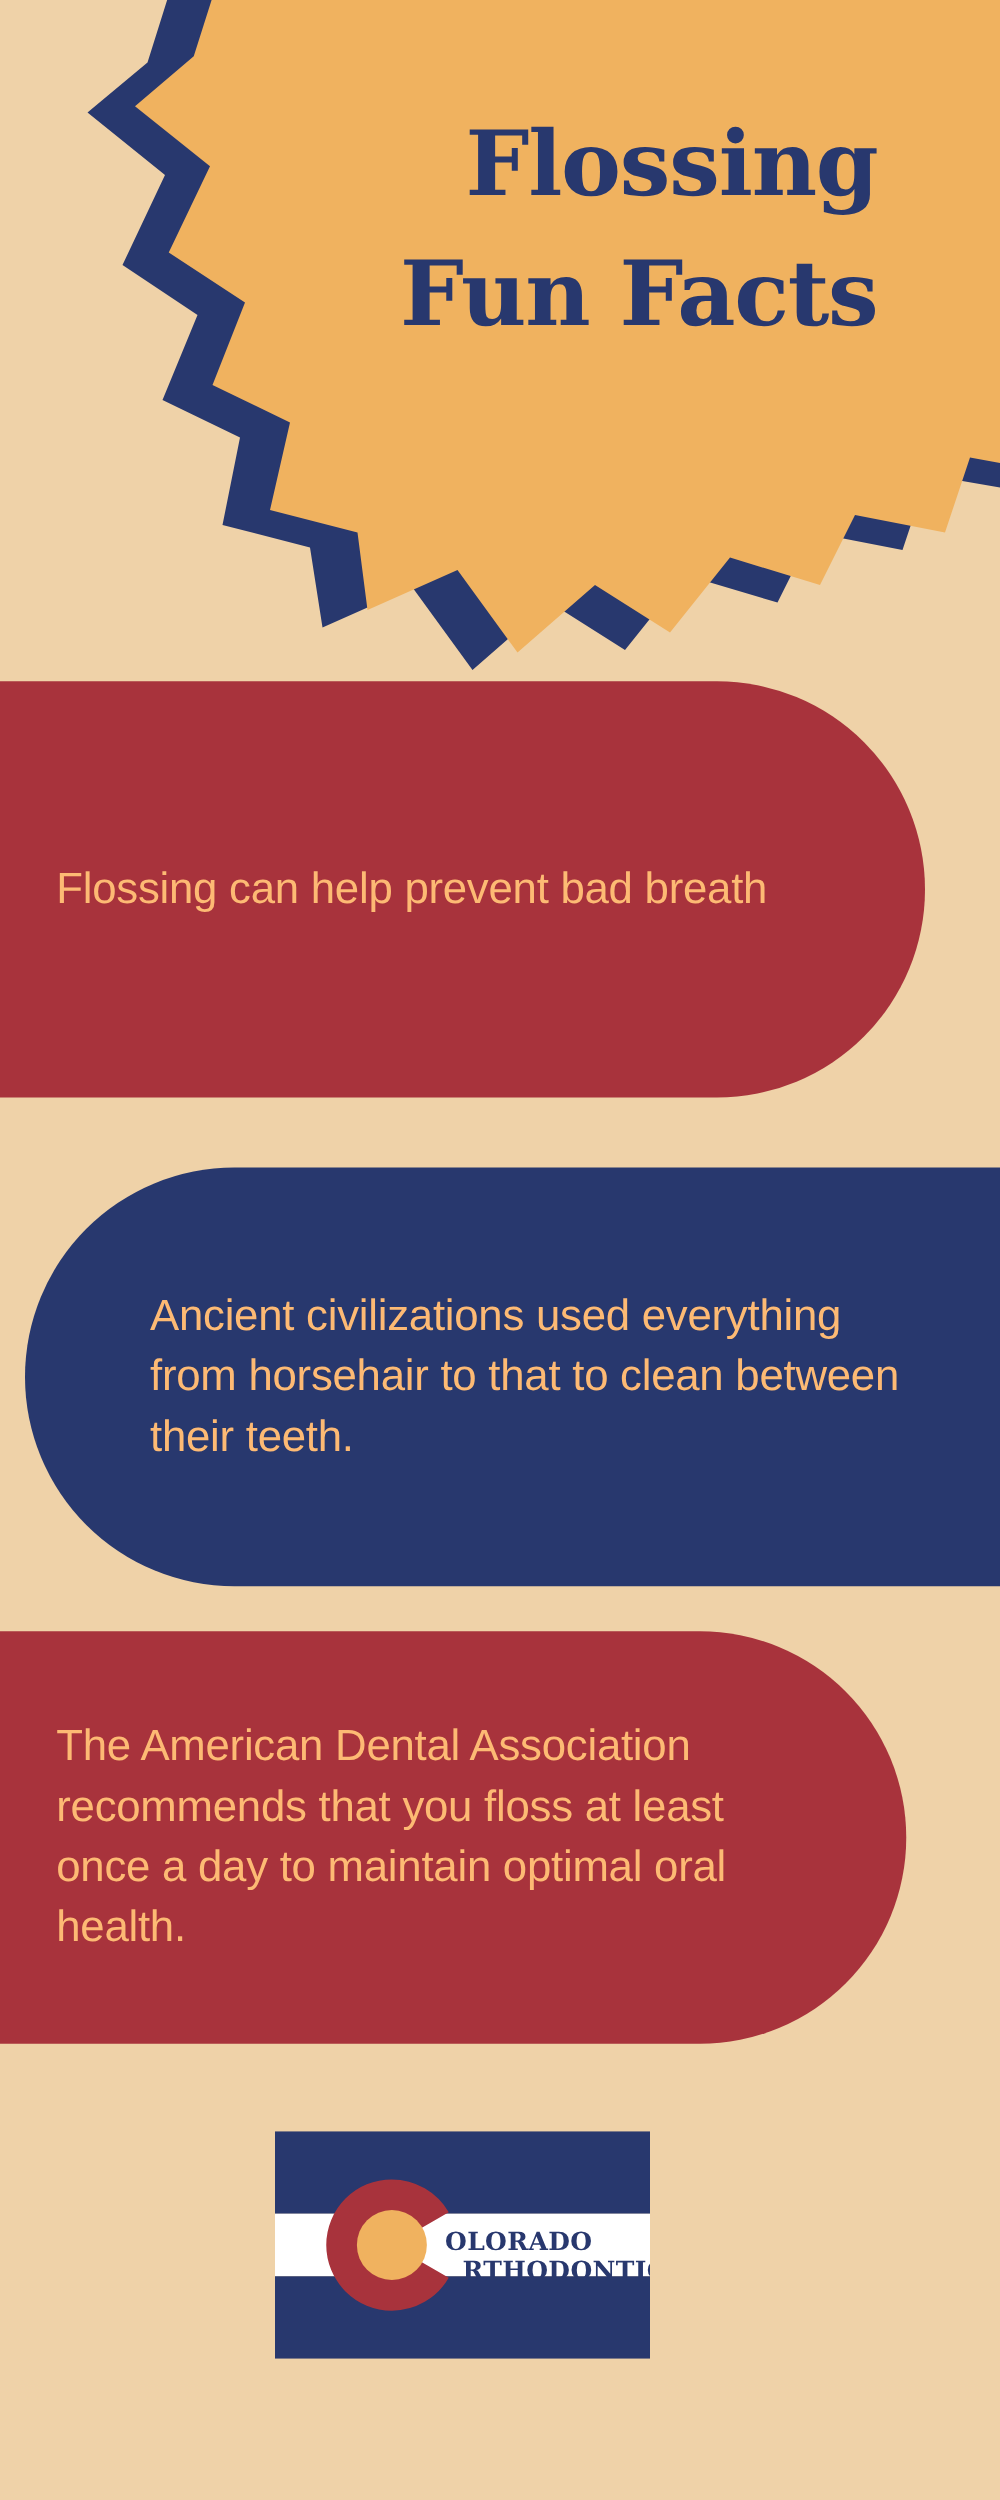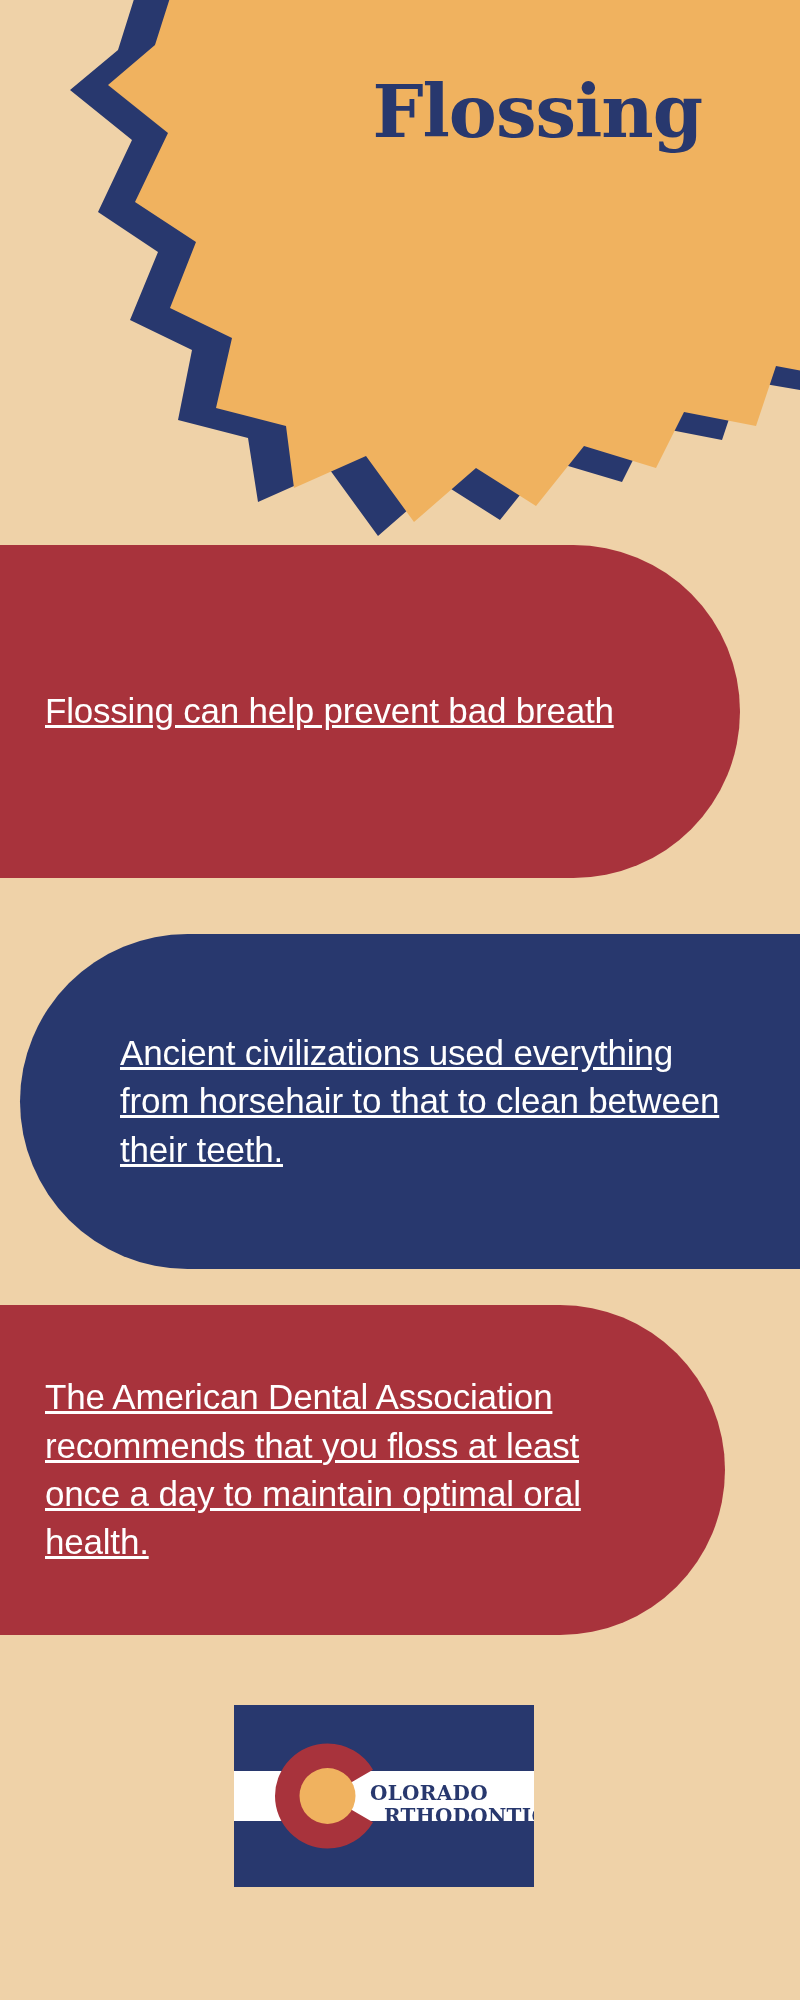--- a/index.html
+++ b/index.html
@@ -49,37 +49,37 @@
   }
   .title-line {
     display: block;
     font-family: "DejaVu Serif", "Liberation Serif", serif;
     font-weight: 700;
     font-size: 72px;
     line-height: 1.18;
     letter-spacing: -1px;
     color: #28386e;
     white-space: nowrap;
+    margin-top: 19px;
   }
 
   
   .fact {
     position: absolute;
     box-sizing: border-box;
     display: flex;
     align-items: center;
   }
   .fact-text {
-    color: #ffffff;
+    color: #fdba74;
     font-family: "Liberation Sans", sans-serif;
     font-weight: 400;
     font-size: 35px;
     line-height: 1.38;
     letter-spacing: -0.2px;
-    text-decoration: underline;
   }
 
   .fact--one {
     left: -60px;
     top: 545px;
     width: 800px;
     height: 333px;
     background: #a8333c;
     border-radius: 0 170px 170px 0;
     padding-left: 105px;
@@ -104,21 +104,21 @@
     height: 330px;
     background: #a8333c;
     border-radius: 0 170px 170px 0;
     padding-left: 105px;
     padding-right: 110px;
   }
 
   
   .logo {
     position: absolute;
-    left: 234px;
+    left: 220px;
     top: 1705px;
     width: 300px;
     height: 182px;
   }
   .logo svg { display: block; width: 300px; height: 182px; }
 </style>
 </head>
 <body>
 
 <div id="infographic">
@@ -131,20 +131,21 @@
                 722,450 742,390 800,400 800,-60" fill="#28386e"></polygon>
 
       <polygon points="120,-60 175,-8 155,55 108,95 168,143 135,212 196,252 170,318 232,348 216,418
                 286,436 294,498 366,466 414,532 476,478 536,516 584,456 656,478 684,422
                 756,436 776,376 830,386 830,-60" fill="#f0b25f"></polygon>
     </svg>
   </div>
 
   <div class="title-block">
     <span class="title-line">Flossing</span>
+    <span class="title-line">Fun Facts</span>
   </div>
 
   <div class="fact fact--one">
     <div class="fact-text">Flossing can help prevent bad breath</div>
   </div>
 
   <div class="fact fact--two">
     <div class="fact-text">Ancient civilizations used everything from horsehair to that to clean between their teeth.</div>
   </div>
 

